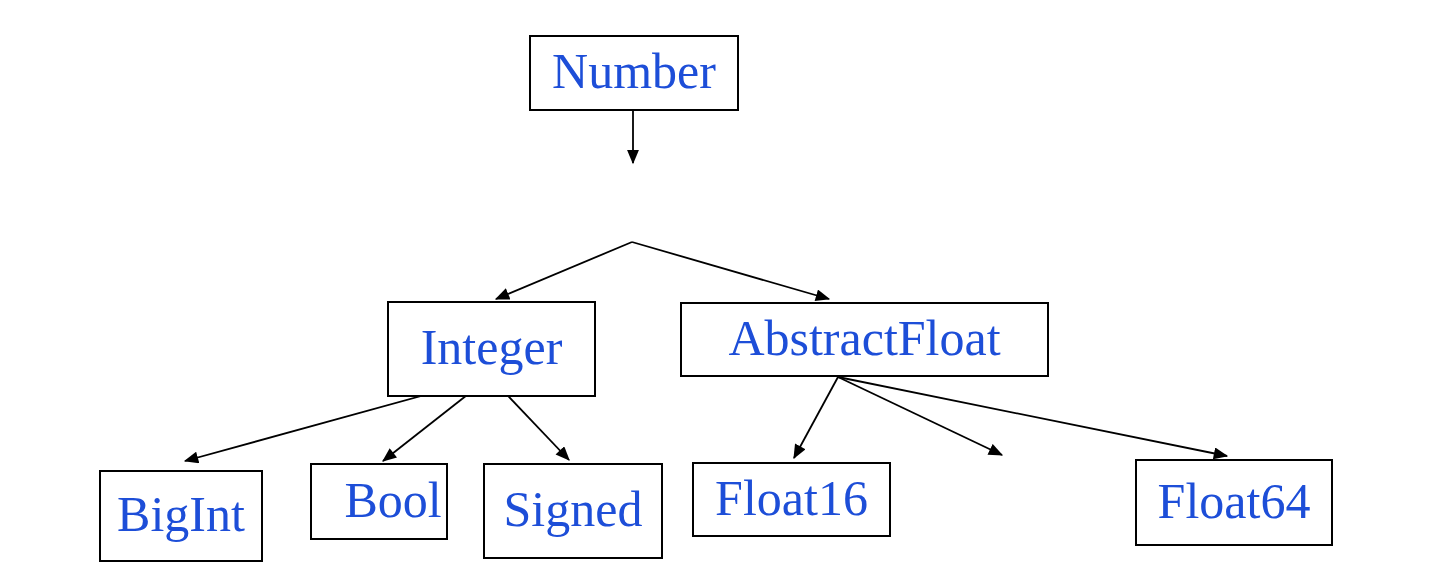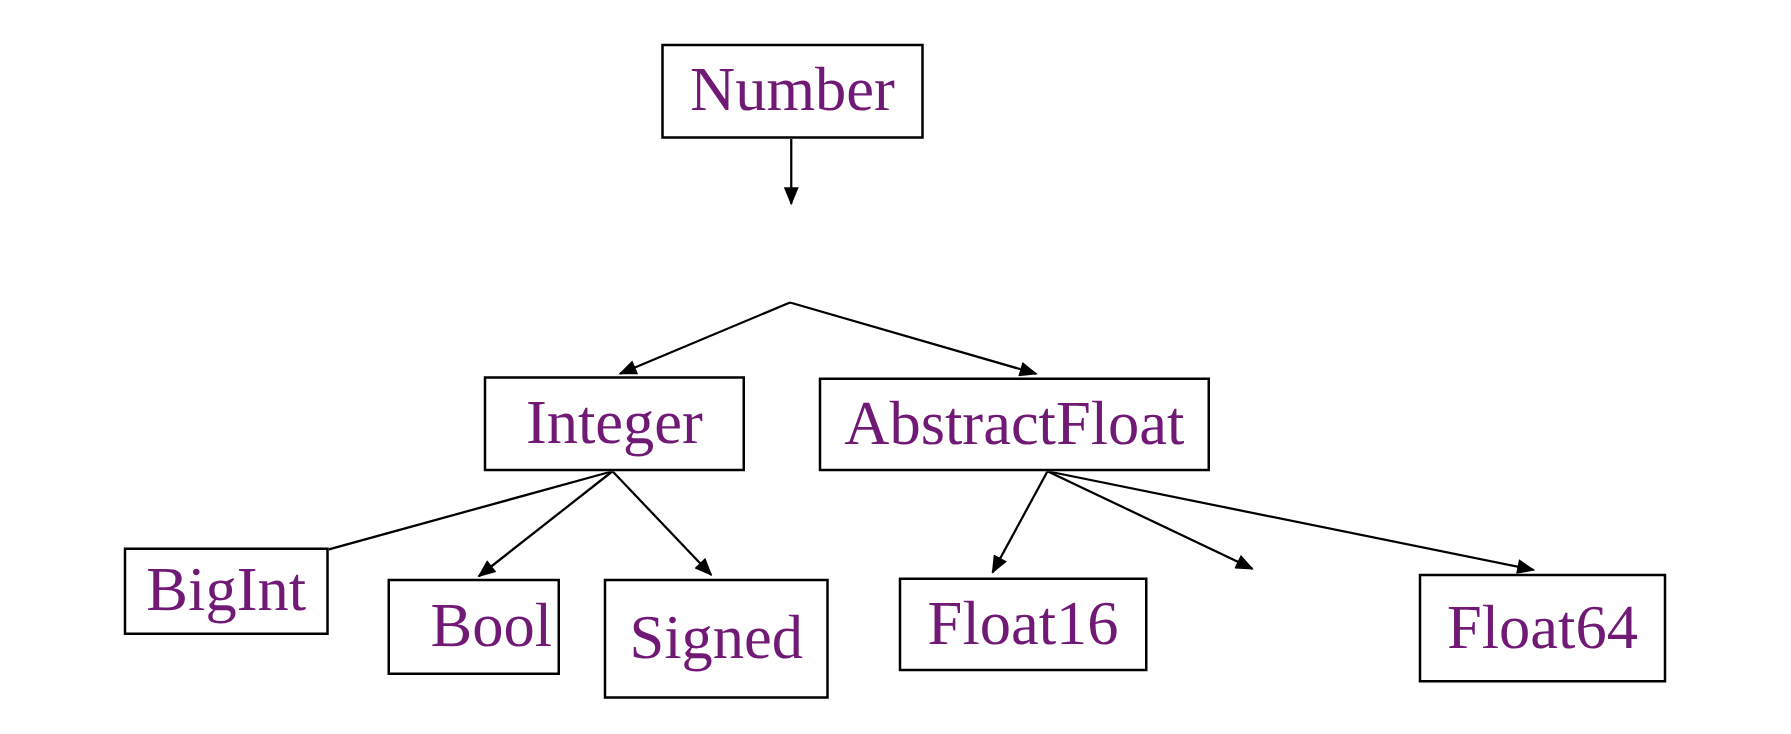--- a/index.html
+++ b/index.html
@@ -24,34 +24,34 @@
   }
   .node {
     position: absolute;
     box-sizing: border-box;
     border: 2.4px solid #000000;
     background: #ffffff;
     display: flex;
     align-items: center;
     justify-content: center;
     font-size: 50px;
-    color: #701a75;
+    color: #1d4ed8;
     white-space: nowrap;
     line-height: 1;
     padding-bottom: 4px;
   }
   
   .n-number        { left: 529px;  top: 35px;  width: 210px; height: 76px; }
   .n-real          { left: 567px;  top: 166px; width: 134px; height: 75px; }
-  .n-integer       { left: 387px;  top: 301px; width: 209px; height: 76px; }
-  .n-abstractfloat { left: 655px;  top: 302px; width: 313px; height: 75px; }
-  .n-bigint        { left: 99px;   top: 438px; width: 164px; height: 70px; }
+  .n-integer       { left: 387px;  top: 301px; width: 209px; height: 96px; }
+  .n-abstractfloat { left: 680px;  top: 302px; width: 369px; height: 75px; }
+  .n-bigint        { left: 99px;   top: 470px; width: 164px; height: 92px; }
   .n-bool          { left: 310px;  top: 463px; width: 138px; height: 77px; padding-left: 28px; }
   .n-signed        { left: 483px;  top: 463px; width: 180px; height: 96px; }
-  .n-float16       { left: 692px;  top: 462px; width: 199px; height: 75px; margin-left: 27px; }
+  .n-float16       { left: 692px;  top: 462px; width: 199px; height: 75px; }
   .n-float32       { left: 911px;  top: 459px; width: 198px; height: 77px; }
   .n-float64       { left: 1135px; top: 459px; width: 198px; height: 87px; }
   line {
     stroke: #000000;
     stroke-width: 1.8px;
   }
 </style>
 </head>
 <body>
 

